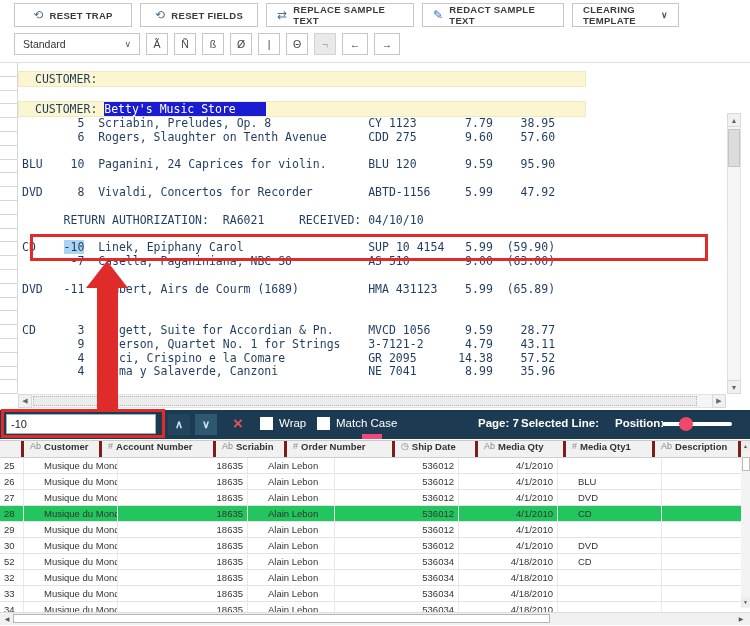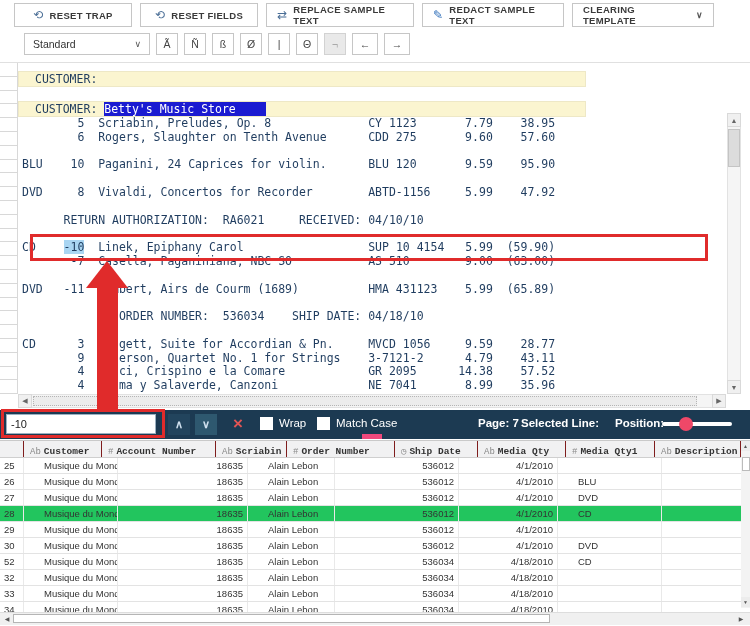--- a/index.html
+++ b/index.html
@@ -5,21 +5,21 @@
   html,body{margin:0;padding:0;background:#fff;}
   #app{position:relative;width:750px;height:626px;overflow:hidden;background:#fff;
        font-family:"Liberation Sans",sans-serif;color:#333;}
   
   .tb1{position:absolute;left:0;top:0;width:750px;height:30px;display:flex;align-items:center;padding-left:14px;gap:8px;box-sizing:border-box;}
   .tb-btn{height:24px;border:1px solid #c6c6c6;background:#fff;display:flex;align-items:center;justify-content:center;gap:6px;
           font-size:9.5px;font-weight:700;color:#3a3a3a;letter-spacing:.3px;box-sizing:border-box;padding:0 10px;cursor:default;}
   .tb-ic{font-size:12px;font-weight:400;color:#4a6e96;}
   .tb-ic.blue{color:#2b6cb8;}
   .tb-chev{font-size:9px;color:#555;margin-left:4px;}
-  .tb2{position:absolute;left:0;top:30px;width:750px;height:28px;display:flex;align-items:center;padding-left:24px;gap:6px;box-sizing:border-box;}
+  .tb2{position:absolute;left:0;top:30px;width:750px;height:28px;display:flex;align-items:center;padding-left:14px;gap:6px;box-sizing:border-box;}
   .dropdown{width:126px;height:22px;border:1px solid #c6c6c6;display:flex;align-items:center;justify-content:space-between;
             padding:0 8px;font-size:10.5px;color:#333;box-sizing:border-box;background:#fff;}
   .chbtn{width:22px;height:22px;border:1px solid #c6c6c6;background:#fff;display:flex;align-items:center;justify-content:center;
          font-size:10.5px;color:#444;box-sizing:border-box;}
   .chbtn.wide{width:26px;}
   .chbtn.disabled{background:#e9e9e9;color:#aaa;border-color:#d2d2d2;}
   
   #report{position:absolute;left:0;top:62px;width:750px;height:346px;background:#fff;border-top:1px solid #e0e0e0;}
   #gutter{position:absolute;left:0;top:0;width:17px;height:331px;border-right:1px solid #d8d8d8;}
   .gcell{height:13.8px;border-bottom:1px solid #d8d8d8;box-sizing:border-box;}
@@ -52,22 +52,22 @@
   #cb-mc{left:317px;} #lbl-mc{left:336px;}
   .stat{position:absolute;top:7px;font-size:11.5px;font-weight:700;color:#fff;}
   #lbl-page{left:478px;} #lbl-selline{left:521px;} #lbl-pos{left:615px;}
   #slider-track{position:absolute;left:662px;top:12px;width:70px;height:4px;background:#fff;border-radius:2px;}
   #slider-dot{position:absolute;left:679px;top:7px;width:14px;height:14px;border-radius:50%;background:#ef4868;}
   #pink-marker{position:absolute;left:362px;top:434px;width:20px;height:5px;background:#f0487c;z-index:30;}
   
   #grid{position:absolute;left:0;top:440px;width:750px;border-top:1px solid #c9c9c9;font-size:9.5px;}
   .grow{display:grid;grid-template-columns:24px 78px 114px 71px 108px 83px 88px 89px 86px;width:741px;}
   #ghead{background:#f1f1f2;border-bottom:1px solid #cfcfcf;height:16px;}
-  .hcell{display:flex;align-items:flex-end;gap:3px;padding-left:6px;height:16px;overflow:hidden;white-space:nowrap;
-         font-weight:700;color:#333;border-right:1px solid #7f1d1d;box-sizing:border-box;font-family:Liberation Mono, monospace;}
+  .hcell{display:flex;align-items:flex-start;gap:3px;padding-left:6px;height:16px;overflow:hidden;white-space:nowrap;
+         font-weight:700;color:#333;border-right:3px solid #7f1d1d;box-sizing:border-box;}
   .hprefix{color:#8a8a8a;font-weight:400;font-size:9px;}
   .rownum{color:#555;padding-left:2px;}
   .drow{height:15px;border-bottom:1px solid #e3e3e3;background:#fff;gap:16px;}
   .drow.selected{background:#22c55e;}
   .dcell{display:flex;align-items:center;padding:0 4px;height:15px;overflow:hidden;white-space:nowrap;
          border-right:1px solid #e9e9e9;box-sizing:border-box;color:#333;}
   .dcell.r{justify-content:flex-end;}
   #partial-row-clip{height:5px;overflow:hidden;}
   #gvsb{position:absolute;left:741px;top:441px;width:9px;height:167px;background:#f3f3f3;}
   .gvsb-arrow{position:absolute;left:741px;width:9px;height:10px;background:#ececec;color:#555;font-size:5px;
@@ -99,21 +99,21 @@
         <span>RESET FIELDS</span>
       </div>
       <div class="tb-btn" style="width: 148px;">
         <span class="tb-ic">⇄</span>
         <span>REPLACE SAMPLE TEXT</span>
       </div>
       <div class="tb-btn" style="width: 142px;">
         <span class="tb-ic blue">✎</span>
         <span>REDACT SAMPLE TEXT</span>
       </div>
-      <div class="tb-btn" style="width: 142px;">
+      <div class="tb-btn" style="width: 107px;">
         <span>CLEARING TEMPLATE</span>
         <span class="tb-chev">∨</span>
       </div>
     </div>
 
   <div class="tb2">
     <div class="dropdown">
       <span>Standard</span>
       <span class="tb-chev">∨</span>
     </div>
@@ -173,21 +173,20 @@
         <div class="rline"></div>
         <div class="rline">DVD     8  Vivaldi, Concertos for Recorder        ABTD-1156     5.99    47.92</div>
         <div class="rline"></div>
         <div class="rline">      RETURN AUTHORIZATION:  RA6021     RECEIVED: 04/10/10</div>
         <div class="rline"></div>
         <div class="rline"><span>CD    </span><span class="match">-10</span><span>  Linek, Epiphany Carol                  SUP 10 4154   5.99  (59.90)</span></div>
         <div class="rline">       -7  Casella, Paganiniana, NBC SO           AS 510        9.00  (63.00)</div>
         <div class="rline"></div>
         <div class="rline">DVD   -11  Lambert, Airs de Courm (1689)          HMA 431123    5.99  (65.89)</div>
         <div class="rline"></div>
-        <div class="rline">              ORDER NUMBER:  536034    SHIP DATE: 04/18/10</div>
         <div class="rline"></div>
         <div class="rline">CD      3  Huggett, Suite for Accordian &amp; Pn.     MVCD 1056     9.59    28.77</div>
         <div class="rline">        9  Peterson, Quartet No. 1 for Strings    3-7121-2      4.79    43.11</div>
         <div class="rline">        4  Ricci, Crispino e la Comare            GR 2095      14.38    57.52</div>
         <div class="rline">        4  Selma y Salaverde, Canzoni             NE 7041       8.99    35.96</div>
       </div>
 
     <div id="vsb"></div>
     <div class="sb-box" style="left:727px;top:50px;width:14px;height:14px;">▲</div>
     <div class="sb-box" style="left:727px;top:317px;width:14px;height:14px;">▼</div>

